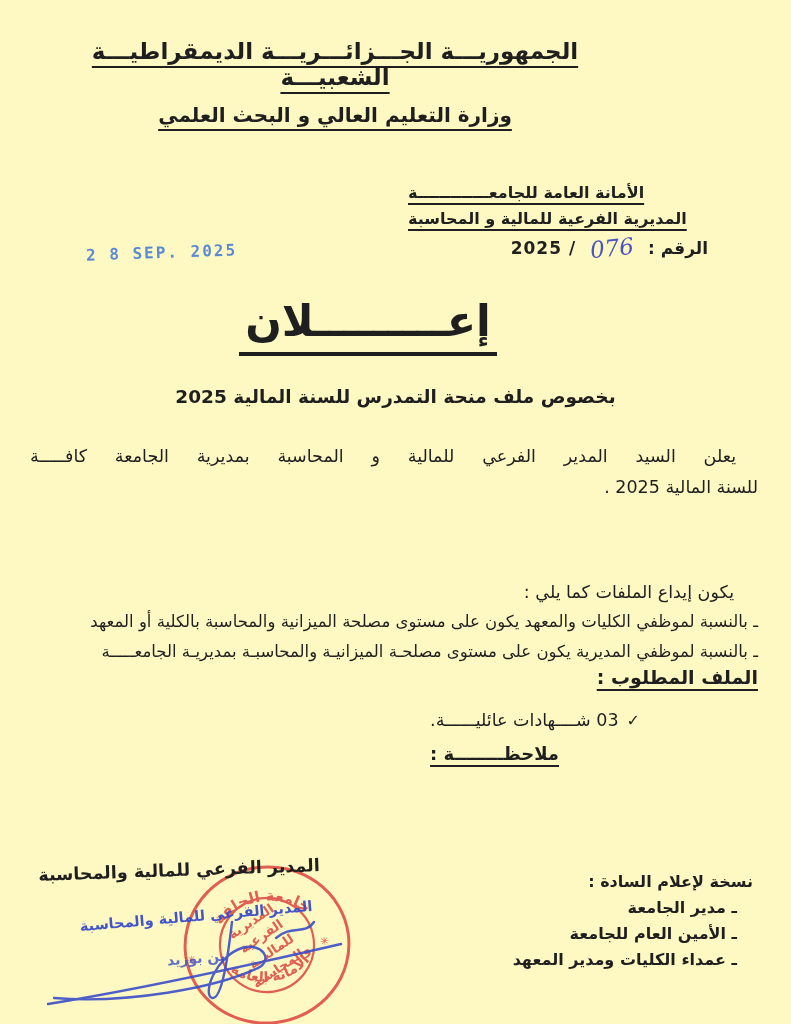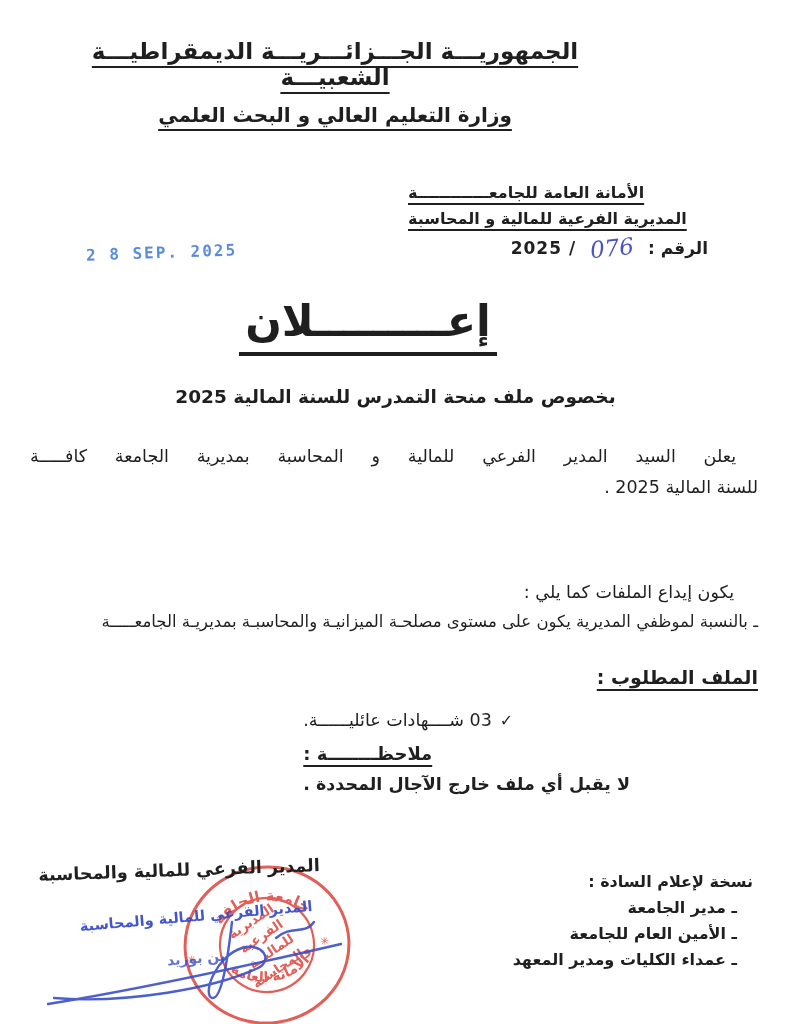--- a/index.html
+++ b/index.html
@@ -1,17 +1,17 @@
 <!DOCTYPE html>
 <html lang="ar"><head>
 <meta charset="utf-8">
 <style>
   html,body{margin:0;padding:0;background:#e8e8e8;}
   .page{
-    position:relative;width:791px;height:1024px;background:#ffffff;
+    position:relative;width:791px;height:1024px;background:#fef9c3;
     overflow:hidden;margin:0 auto;
     font-family:"DejaVu Sans",sans-serif;color:#1f1f1f;direction:rtl;
   }
   
   .gov-header{position:absolute;top:38px;left:68px;width:534px;text-align:center;}
   .gov-line{font-weight:bold;text-decoration:underline;text-underline-offset:7px;text-decoration-thickness:2px;}
   .gov-line1{font-size:23px;margin-bottom:13px;}
   .gov-line2{font-size:20px;margin-bottom:13px;}
   .gov-line3{font-size:19px;}
   
@@ -86,31 +86,31 @@
   </div>
   <div class="subtitle">بخصوص ملف منحة التمدرس للسنة المالية  2025</div>
 
   <div class="body-par">
     <div class="jline l1">يعلن السيد المدير الفرعي للمالية و المحاسبة بمديرية الجامعة كافـــــة</div>
     <div class="rline">للسنة المالية 2025 .</div>
   </div>
 
   <div class="deposit">
     <div class="intro">يكون إيداع الملفات كما يلي :</div>
+    <div>ـ بالنسبة لموظفي الكليات والمعهد يكون على مستوى مصلحة الميزانية والمحاسبة بالكلية أو المعهد</div>
     <div>ـ بالنسبة لموظفي المديرية يكون على مستوى مصلحـة الميزانيـة والمحاسبـة بمديريـة الجامعـــــة</div>
   </div>
 
   <div class="req-heading">الملف المطلوب :</div>
 
   <div class="checklist">
     <div>
       <span class="check-glyph">✓</span><span>03 شــــهادات عائليــــــة.</span>
     </div>
     <div class="note-heading">ملاحظــــــــة :</div>
-    <div class="note-text">لا يقبل أي ملف خارج الآجال المحددة .</div>
   </div>
 
   <div class="cc">
     <div>نسخة لإعلام السادة :</div>
     <div class="cc-item">ـ مدير الجامعة</div>
     <div class="cc-item">ـ الأمين العام للجامعة</div>
     <div class="cc-item">ـ عمداء الكليات ومدير المعهد</div>
   </div>
 
   <div class="sig-title">المدير الفرعي للمالية والمحاسبة</div>

